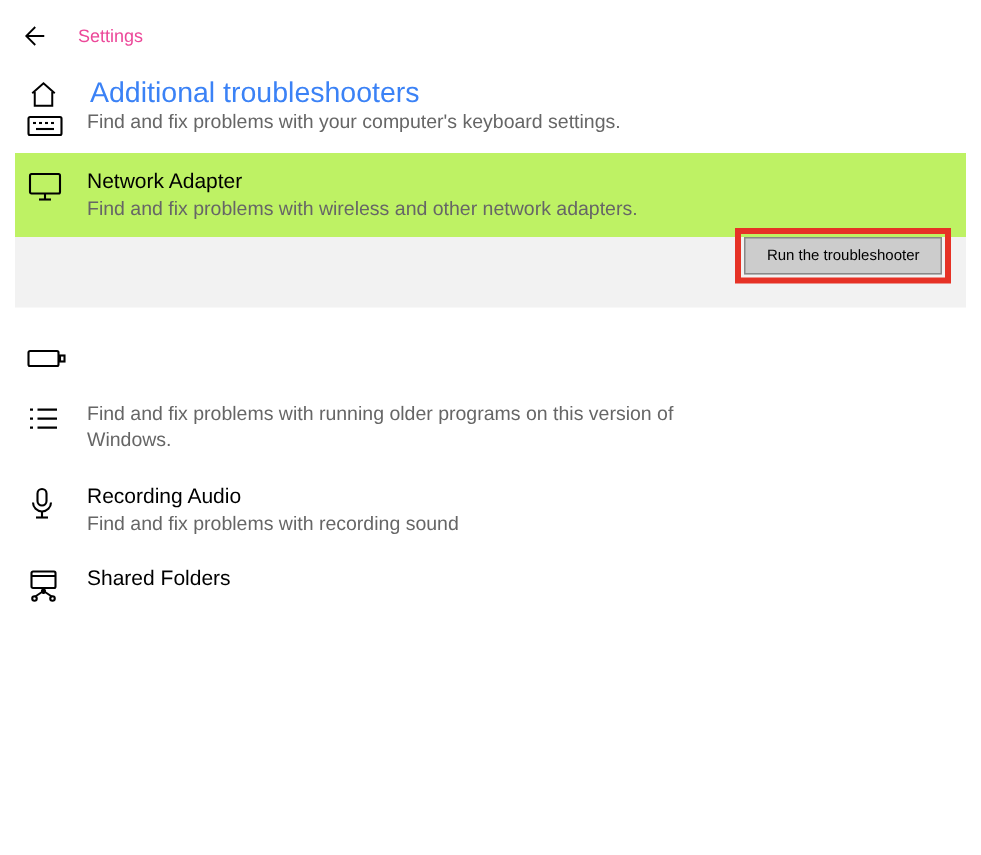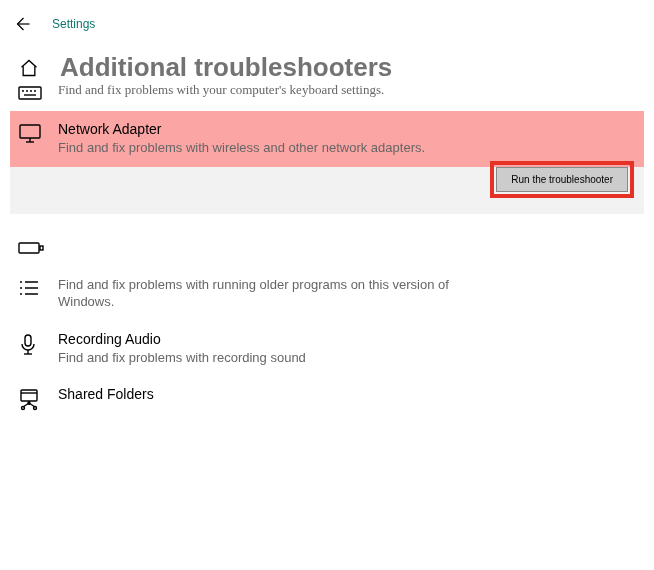--- a/index.html
+++ b/index.html
@@ -22,56 +22,55 @@
     width: 24px;
     height: 24px;
     display: flex;
     align-items: center;
     justify-content: center;
     cursor: pointer;
     margin-right: 18px;
   }
   .win-title {
     font-size: 12px;
-    color: #0f766e;
+    color: #ec4899;
   }
   .page-title-row {
     display: flex;
     align-items: center;
     padding: 8px 10px 4px 18px;
   }
   .home-icon {
     width: 22px;
     height: 22px;
     margin-right: 20px;
     display:flex;align-items:center;justify-content:center;
   }
   .page-title {
-    font-size: 26px;
-    font-weight: 700;
-    color: #737373;
+    font-size: 19px;
+    font-weight: 400;
+    color: #3b82f6;
   }
   .list {
     padding: 0 10px 10px 10px;
   }
   .item {
     display: flex;
     align-items: flex-start;
     padding: 10px 10px 10px 8px;
     cursor: pointer;
   }
   .item.selected {
-    background: #fca5a5;
+    background: #bef264;
     padding-bottom: 24px;
     margin-bottom: 10px;
   }
   .item.first {
      margin-top: -6px;
      padding-top: 0;
-     font-family: Liberation Serif, serif;
   }
   .icon-col {
     width: 40px;
     flex-shrink: 0;
     display: flex;
     justify-content: flex-start;
     padding-top: 2px;
   }
   .icon-col svg { stroke:#000; }
   .text-col {

